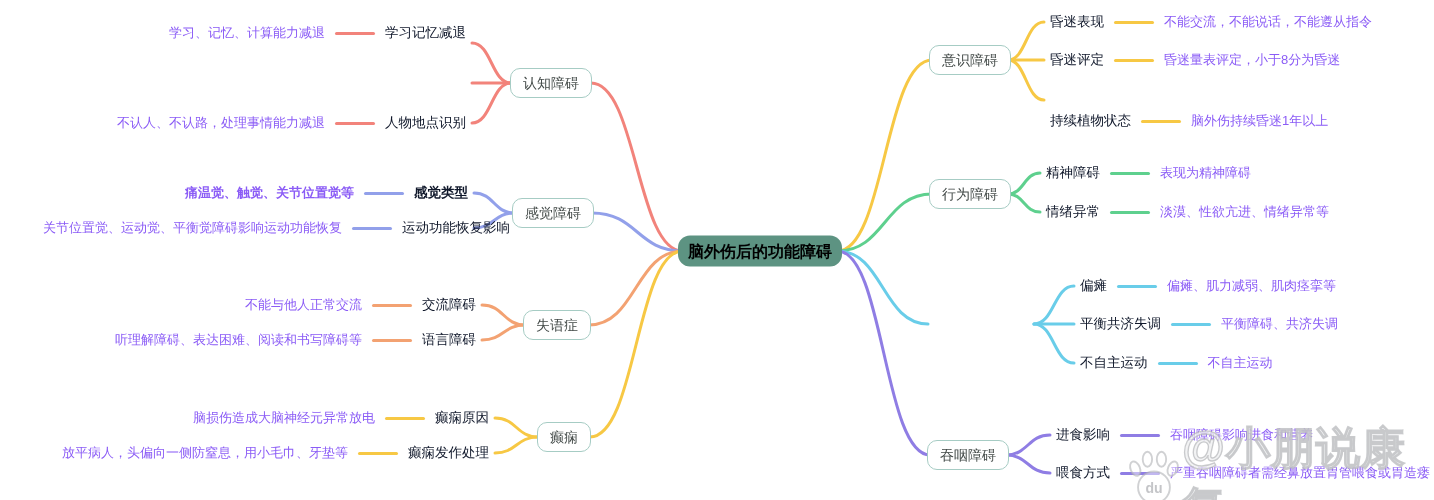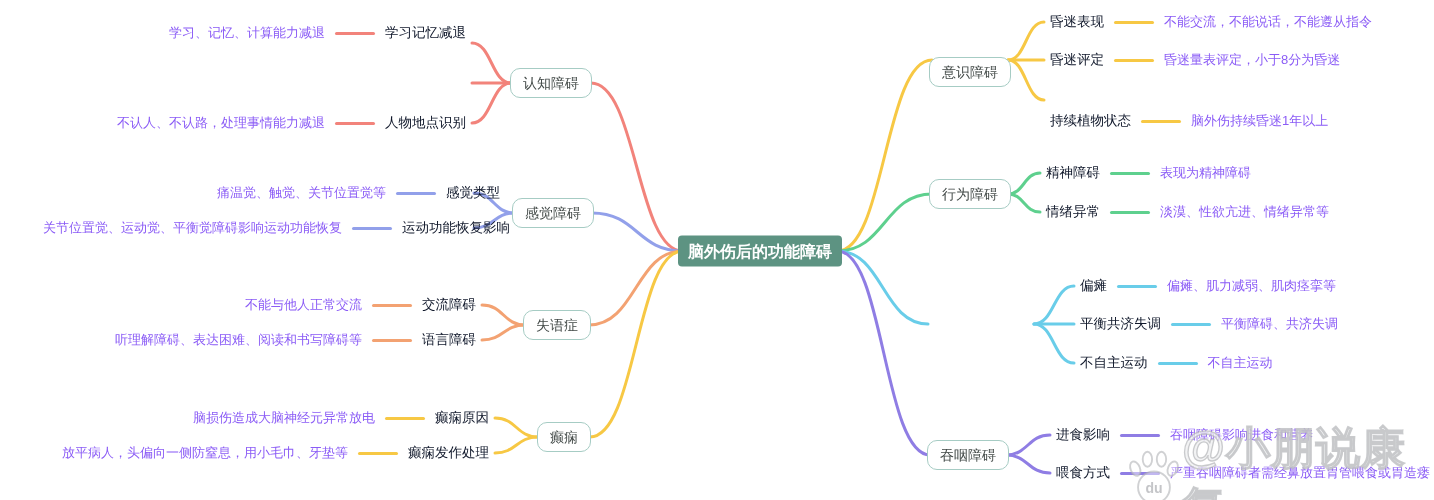--- a/index.html
+++ b/index.html
@@ -20,22 +20,22 @@
     padding:5px 12px;
     font-size:14px;
     color:#434a48;
     white-space:nowrap;
     line-height:18px;
   }
   .root-node{
     position:absolute;
     transform:translate(-50%,-50%);
     background:#5d9382;
-    color:#ffffff;
-    border-radius:4px;
+    color:#000000;
+    border-radius:12px;
     padding:5px 10px;
     font-size:16px;
     font-weight:bold;
     white-space:nowrap;
     line-height:21px;
     z-index:3;
   }
   .row{
     position:absolute;
     display:flex;
@@ -121,21 +121,21 @@
       <span class="topic-detail">学习、记忆、计算能力减退</span>
       <div class="seg" style="background: rgb(242, 131, 123);"></div>
       <span class="topic-label">学习记忆减退</span>
     </div>
     <div class="row" style="top: 113px; right: 968px;">
       <span class="topic-detail">不认人、不认路，处理事情能力减退</span>
       <div class="seg" style="background: rgb(242, 131, 123);"></div>
       <span class="topic-label">人物地点识别</span>
     </div>
     <div class="node" style="left: 553px; top: 213px;">感觉障碍</div>
-    <div class="row" style="top: 183px; right: 934px;">
+    <div class="row" style="top: 183px; right: 966px; font-weight: bold;">
       <span class="topic-detail">痛温觉、触觉、关节位置觉等</span>
       <div class="seg" style="background: rgb(146, 160, 234);"></div>
       <span class="topic-label">感觉类型</span>
     </div>
     <div class="row" style="top: 218px; right: 924px;">
       <span class="topic-detail">关节位置觉、运动觉、平衡觉障碍影响运动功能恢复</span>
       <div class="seg" style="background: rgb(146, 160, 234);"></div>
       <span class="topic-label">运动功能恢复影响</span>
     </div>
     <div class="node" style="left: 557px; top: 325px;">失语症</div>
@@ -153,21 +153,21 @@
     <div class="row" style="top: 408px; right: 945px;">
       <span class="topic-detail">脑损伤造成大脑神经元异常放电</span>
       <div class="seg" style="background: rgb(247, 200, 68);"></div>
       <span class="topic-label">癫痫原因</span>
     </div>
     <div class="row" style="top: 443px; right: 945px;">
       <span class="topic-detail">放平病人，头偏向一侧防窒息，用小毛巾、牙垫等</span>
       <div class="seg" style="background: rgb(247, 200, 68);"></div>
       <span class="topic-label">癫痫发作处理</span>
     </div>
-    <div class="node" style="left: 970px; top: 72px;">意识障碍</div>
+    <div class="node" style="left: 970px; top: 60px;">意识障碍</div>
     <div class="row" style="top: 12px; left: 1050px;">
       <span class="topic-label">昏迷表现</span>
       <div class="seg" style="background: rgb(247, 200, 68);"></div>
       <span class="topic-detail">不能交流，不能说话，不能遵从指令</span>
     </div>
     <div class="row" style="top: 50px; left: 1050px;">
       <span class="topic-label">昏迷评定</span>
       <div class="seg" style="background: rgb(247, 200, 68);"></div>
       <span class="topic-detail">昏迷量表评定，小于8分为昏迷</span>
     </div>

